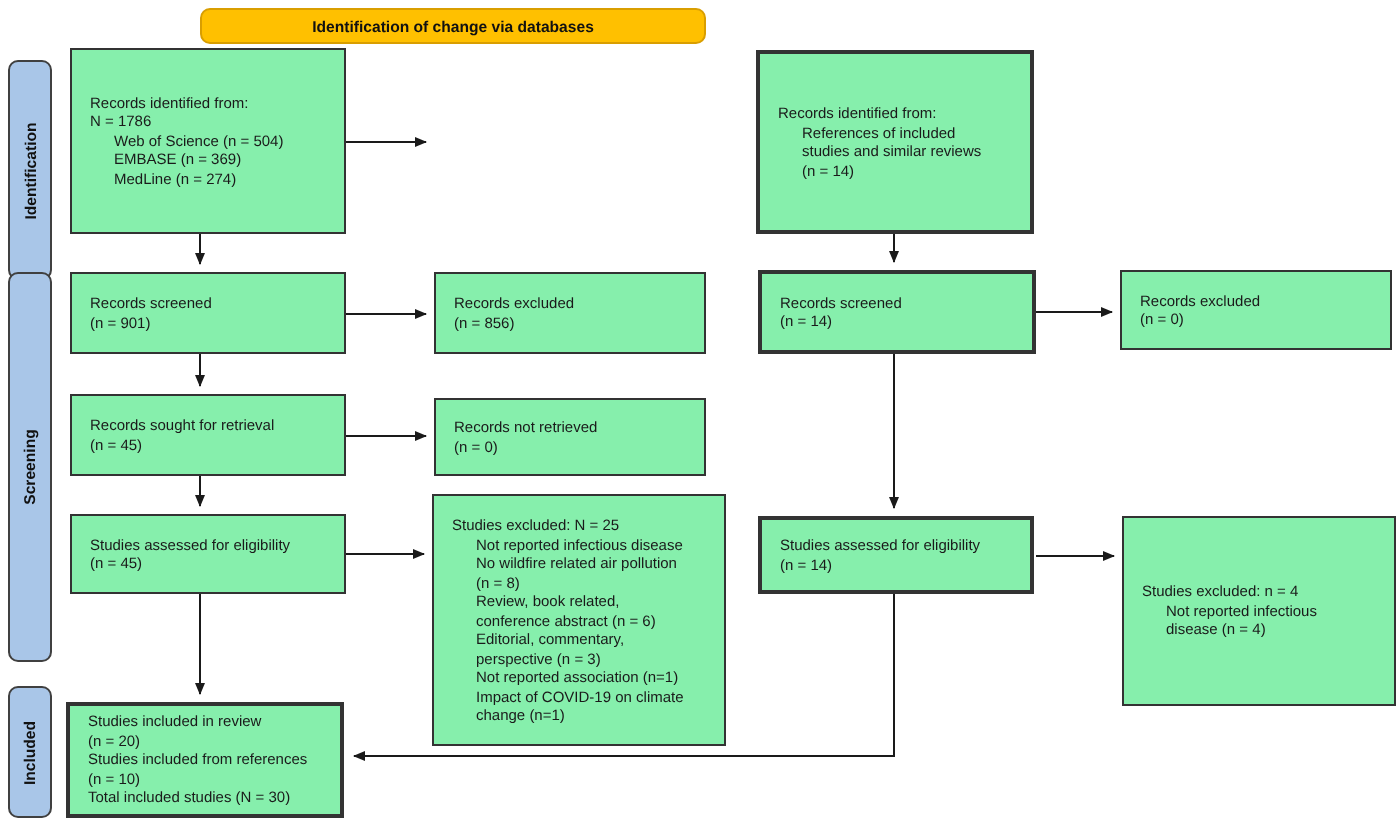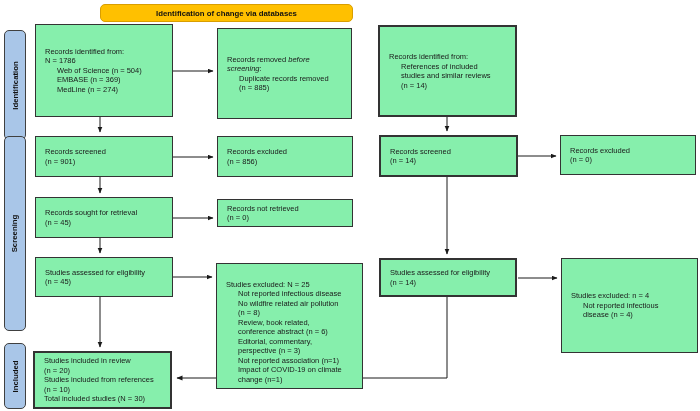--- a/index.html
+++ b/index.html
@@ -20,21 +20,21 @@
   }
   .stage span{
     transform:rotate(-90deg);white-space:nowrap;font-size:7.8px;font-weight:bold;color:#111;
   }
   .box{
     position:absolute;z-index:1;background:#86efac;border:1px solid #333;
     box-sizing:border-box;display:flex;flex-direction:column;justify-content:center;
     font-size:7.5px;line-height:9.5px;padding:4px 5px 4px 9px;
   }
   .box.thick{border-width:2px;}
-  .box.topalign{justify-content:flex-end;padding-top:5px;margin-top:16px;}
+  .box.topalign{justify-content:center;padding-top:5px;}
   .ln{display:block;}
   .ln.ind{padding-left:12px;}
   .ital{font-style:italic;}
 </style>
 </head>
 <body>
 
 <div id="canvas">
 
   <svg class="connectors" width="700" height="411" viewBox="0 0 700 411">
@@ -75,44 +75,37 @@
   </div>
 
   <div class="box" style="left:35px;top:24px;width:138px;height:93px;">
       <div class="ln">Records identified from:</div>
       <div class="ln">N = 1786</div>
       <div class="ln ind">Web of Science (n = 504)</div>
       <div class="ln ind">EMBASE (n = 369)</div>
       <div class="ln ind">MedLine (n = 274)</div>
     </div>
 
-  <div class="box" style="left:217px;top:28px;width:135px;height:91px;">
-    <div class="ln"><span>Records removed </span><span class="ital">before screening</span><span>:</span></div>
-    <div>
-        <div class="ln ind">Duplicate records removed</div>
-        <div class="ln ind">(n = 885)</div>
-      </div>
-  </div>
 
   <div class="box" style="left:35px;top:136px;width:138px;height:41px;">
       <div class="ln">Records screened</div>
       <div class="ln">(n = 901)</div>
     </div>
 
   <div class="box" style="left:217px;top:136px;width:136px;height:41px;">
       <div class="ln">Records excluded</div>
       <div class="ln">(n = 856)</div>
     </div>
 
   <div class="box" style="left:35px;top:197px;width:138px;height:41px;">
       <div class="ln">Records sought for retrieval</div>
       <div class="ln">(n = 45)</div>
     </div>
 
-  <div class="box" style="left:217px;top:199px;width:136px;height:28px;">
+  <div class="box" style="left:217px;top:199px;width:136px;height:39px;">
       <div class="ln">Records not retrieved</div>
       <div class="ln">(n = 0)</div>
     </div>
 
   <div class="box" style="left:35px;top:257px;width:138px;height:40px;">
       <div class="ln">Studies assessed for eligibility</div>
       <div class="ln">(n = 45)</div>
     </div>
 
   <div class="box topalign" style="left:216px;top:247px;width:147px;height:126px;">

